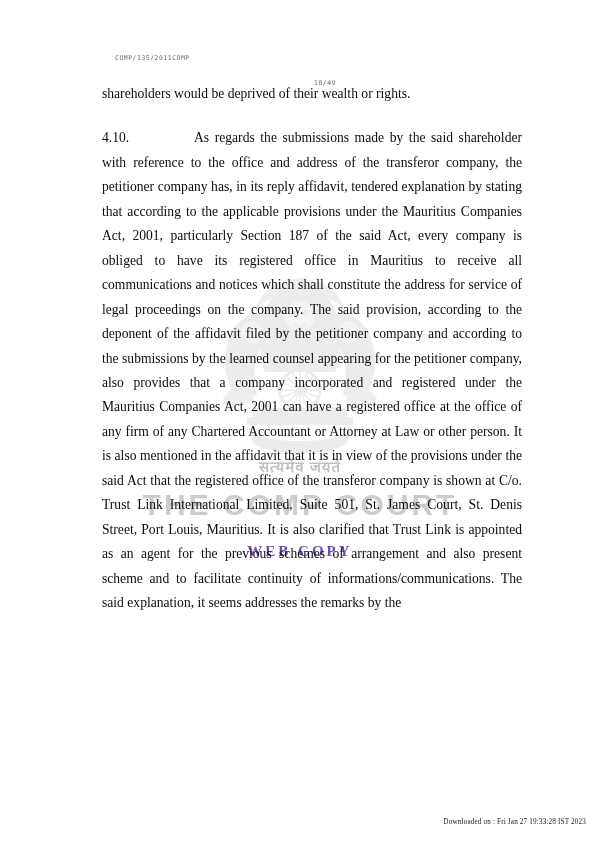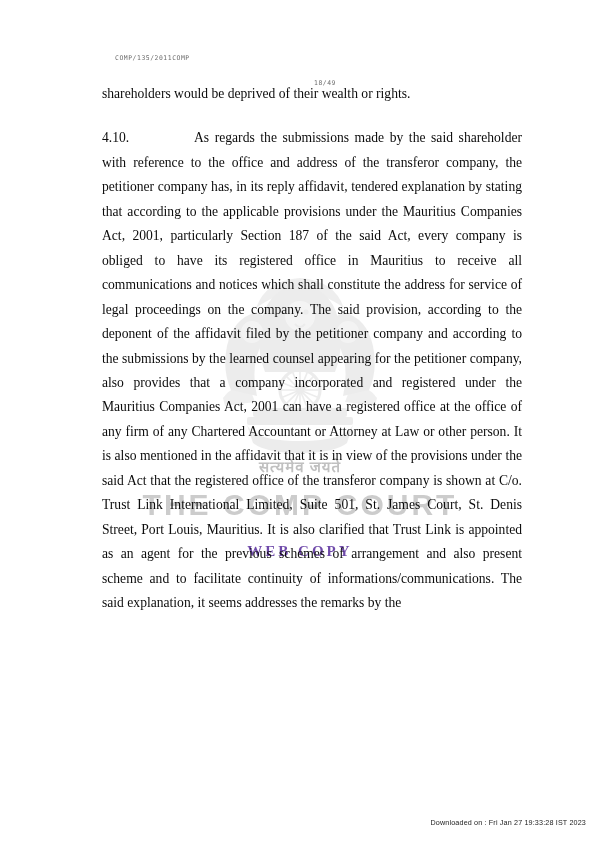--- a/index.html
+++ b/index.html
@@ -116,21 +116,21 @@
   .num-label {
     display: inline-block;
     width: 92px;
   }
 
   
   #page-footer {
     position: absolute;
     right: 14px;
     top: 818px;
-    font-family: Liberation Sans, sans-serif;
+    font-family: Liberation Serif, serif;
     font-size: 7.2px;
     color: #1b1b1b;
     letter-spacing: 0.15px;
     white-space: nowrap;
     z-index: 2;
   }
 </style>
 </head>
 <body>
 

